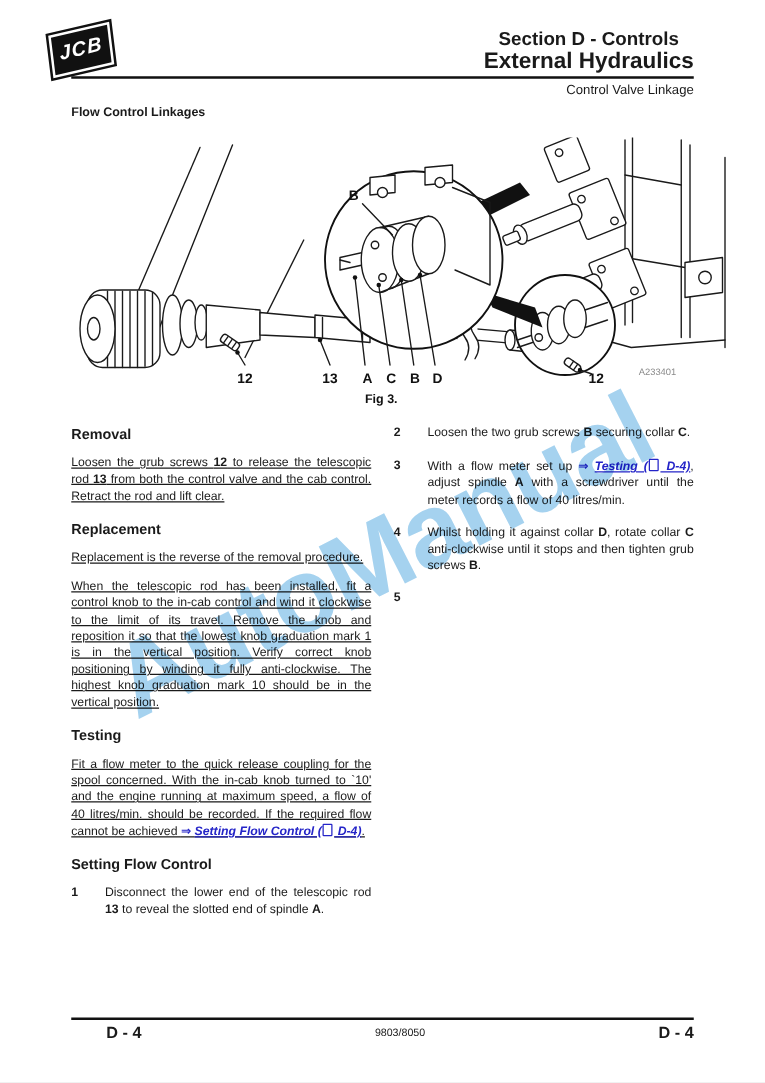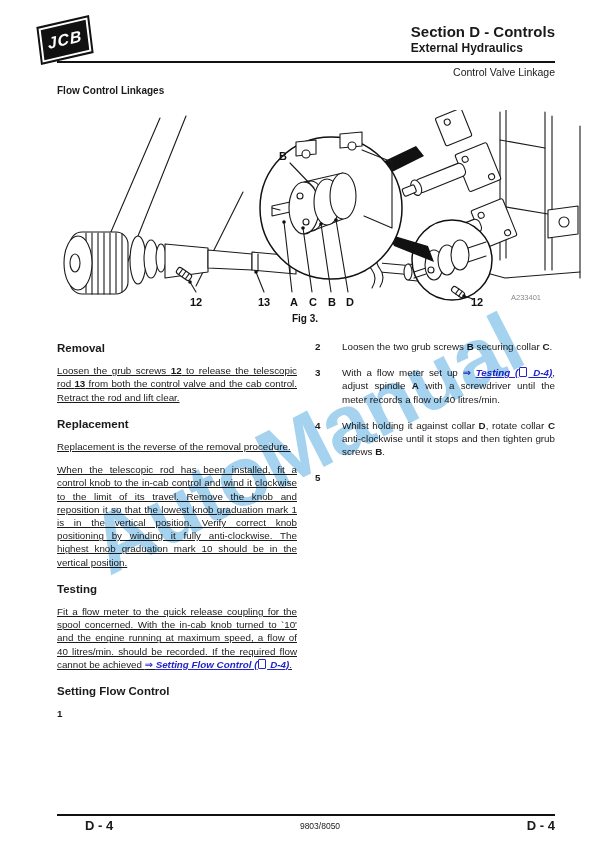--- a/index.html
+++ b/index.html
@@ -3,23 +3,23 @@
 <meta charset="utf-8">
 <style>
   html,body{margin:0;padding:0;background:#e8e8e8;}
   .page{position:relative;width:612px;height:866px;background:#ffffff;overflow:hidden;
         font-family:"Liberation Sans","DejaVu Sans",sans-serif;color:#1a1a1a;}
   
   .logo-outer{position:absolute;left:38px;top:21px;width:54px;height:38px;
               transform:rotate(-13deg) skewX(-6deg);border:2px solid #111;background:#fff;padding:2px;box-sizing:border-box;}
   .logo-inner{width:100%;height:100%;background:#111;color:#fff;display:flex;align-items:center;justify-content:center;
               font-weight:bold;font-style:italic;font-size:16px;letter-spacing:1px;}
-  .hdr-right{position:absolute;right:57px;top:23px;text-align:left;}
+  .hdr-right{position:absolute;right:57px;top:23px;text-align:center;}
   .hdr-section{font-size:15px;font-weight:bold;line-height:17px;}
-  .hdr-subsection{font-size:12px;font-weight:bold;line-height:16px;}
+  .hdr-subsection{font-size:18px;font-weight:bold;line-height:16px;}
   .hdr-rule{position:absolute;left:57px;right:57px;top:61px;height:2px;background:#111;}
   .hdr-topic{position:absolute;right:57px;top:66px;font-size:10.5px;}
   .page-title{position:absolute;left:57px;top:85px;font-size:10px;font-weight:bold;}
   
   .figure-wrap{position:absolute;left:0;top:110px;width:612px;height:222px;}
   svg .ln{stroke:#1a1a1a;stroke-width:1.1;fill:none;stroke-linecap:round;stroke-linejoin:round;}
   svg .lnw{stroke:#1a1a1a;stroke-width:1.1;fill:#fff;stroke-linejoin:round;}
   svg .thick{stroke:#111;stroke-width:1.5;fill:#fff;}
   svg .blk{fill:#111;stroke:none;}
   svg .callout{font-family:"Liberation Sans",sans-serif;font-size:11px;font-weight:bold;fill:#111;}
@@ -196,20 +196,21 @@
       <div class="sec-heading">Replacement</div>
       <p class="para"><span>Replacement is the reverse of the removal procedure.</span></p>
       <p class="para"><span>When the telescopic rod has been installed, fit a control knob to the in-cab control and wind it clockwise to the limit of its travel. Remove the knob and reposition it so that the lowest knob graduation mark 1 is in the vertical position. Verify correct knob positioning by winding it fully anti-clockwise. The highest knob graduation mark 10 should be in the vertical position.</span></p>
 
       <div class="sec-heading">Testing</div>
       <p class="para"><span>Fit a flow meter to the quick release coupling for the spool concerned. With the in-cab knob turned to `10' and the engine running at maximum speed, a flow of 40 litres/min. should be recorded. If the required flow cannot be achieved </span><span class="xref"><span>⇒&nbsp;</span><span class="xref-text">Setting Flow Control (<span class="doc-icon"></span>&nbsp;D-4)</span></span><span>.</span></p>
 
       <div class="sec-heading">Setting Flow Control</div>
       <div class="num-item">
         <span class="num">1</span>
+        <div class="num-body"><span>Disconnect the lower end of the telescopic rod </span><b>13</b><span> to reveal the slotted end of spindle </span><b>A</b><span>.</span></div>
       </div>
     </div>
 
     <div class="col">
       <div class="num-item">
         <span class="num">2</span>
         <div class="num-body"><span>Loosen the two grub screws </span><b>B</b><span> securing collar </span><b>C</b><span>.</span></div>
       </div>
       <div class="num-item">
         <span class="num">3</span>

